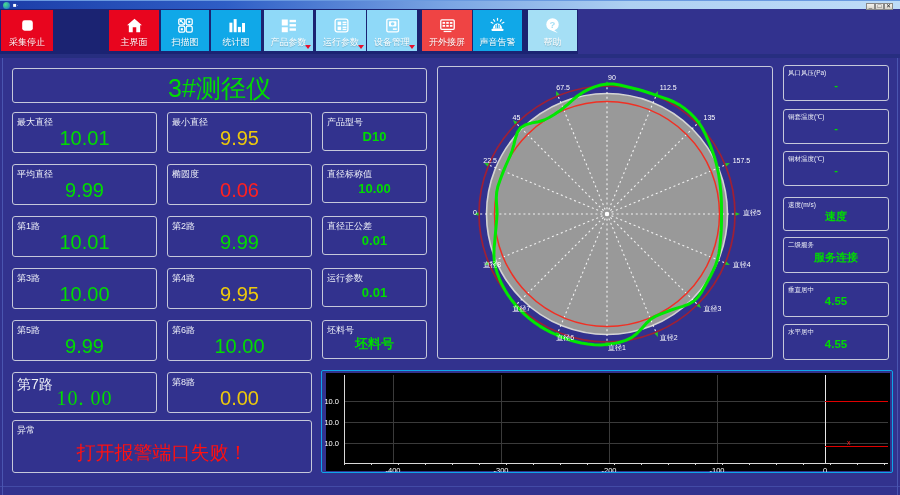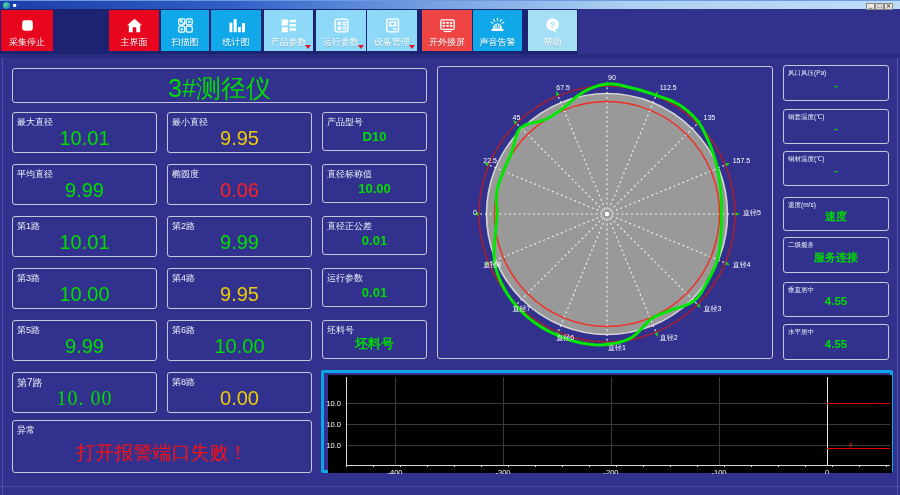--- a/index.html
+++ b/index.html
@@ -11,21 +11,21 @@
 .toolstrip{position:absolute;left:0;top:54px;width:900px;height:4px;background:#272e80}
 .tbtn{position:absolute;top:1px;height:41px;color:#fff}
 .ticon{position:absolute;top:7px;left:0;right:0;text-align:center}
 .tlab{position:absolute;bottom:2px;left:0;right:0;text-align:center;font-size:9px;text-shadow:0 1px 1px rgba(0,0,0,.22)}
 .drop{position:absolute;right:2px;bottom:2px;width:0;height:0;border-left:3px solid transparent;border-right:3px solid transparent;border-top:4px solid #e60e2c}
 .vbox{position:absolute;border:1px solid #c6c8da;border-radius:3px}
 .blab{position:absolute;left:4px;top:3px;color:#eef0f8}
 .bval{position:absolute;left:0;right:0;top:63%;transform:translateY(-50%);text-align:center}
 .titlebox{position:absolute;left:12px;top:68px;width:415px;height:35px;border:1px solid #c6c8da;border-radius:3px;text-align:center;line-height:38px;font-size:25px;color:#00dc00}
 .polarbox{position:absolute;left:437px;top:66px;width:336px;height:293px;border:1px solid #c6c8da;border-radius:3px}
-.chartbox{position:absolute;left:321px;top:370px;width:572px;height:103px;border:3px solid #0ea5e9;border-radius:2px}
+.chartbox{position:absolute;left:321px;top:370px;width:572px;height:103px;border:1px solid #0ea5e9;border-radius:2px}
 .frame{position:absolute;background:#4a55b0}
 </style></head>
 <body>
 <div class="titlebar">
     <div class="tico"></div>
     <div class="ttxt">■·</div>
 <div class="winbtn" style="right:25px">_</div>
     <div class="winbtn" style="right:16px">□</div>
     <div class="winbtn" style="right:7px">✕</div>
   </div>
@@ -185,21 +185,21 @@
   </div>
 <div class="vbox" style="left:12px;top:320px;width:145px;height:41px">
     <div class="blab" style="font-size:9px">第5路</div>
     <div class="bval" style="color:#00dc00;font-size:20px;">9.99</div>
   </div>
 <div class="vbox" style="left:167px;top:320px;width:145px;height:41px">
     <div class="blab" style="font-size:9px">第6路</div>
     <div class="bval" style="color:#00dc00;font-size:20px;">10.00</div>
   </div>
 <div class="vbox" style="left:12px;top:372px;width:145px;height:41px">
-    <div class="blab" style="font-size:10px">第7路</div>
+    <div class="blab" style="font-size:14px">第7路</div>
     <div class="bval" style="color:#00dc00;font-size:20px;font-family:'Liberation Serif',serif;letter-spacing:1px">10. 00</div>
   </div>
 <div class="vbox" style="left:167px;top:372px;width:145px;height:41px">
     <div class="blab" style="font-size:9px">第8路</div>
     <div class="bval" style="color:#edc90c;font-size:20px;">0.00</div>
   </div>
 <div class="vbox" style="left:12px;top:420px;width:300px;height:53px">
     <div class="blab" style="font-size:9px">异常</div>
     <div class="bval" style="color:#ff1010;font-size:19px;">打开报警端口失败！</div>
   </div>

